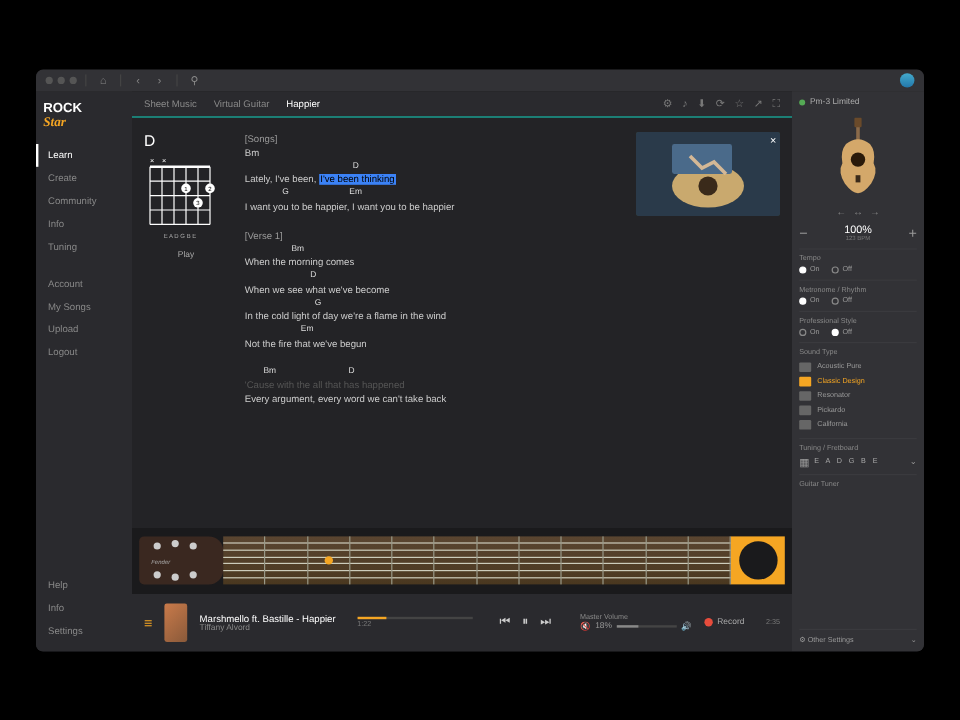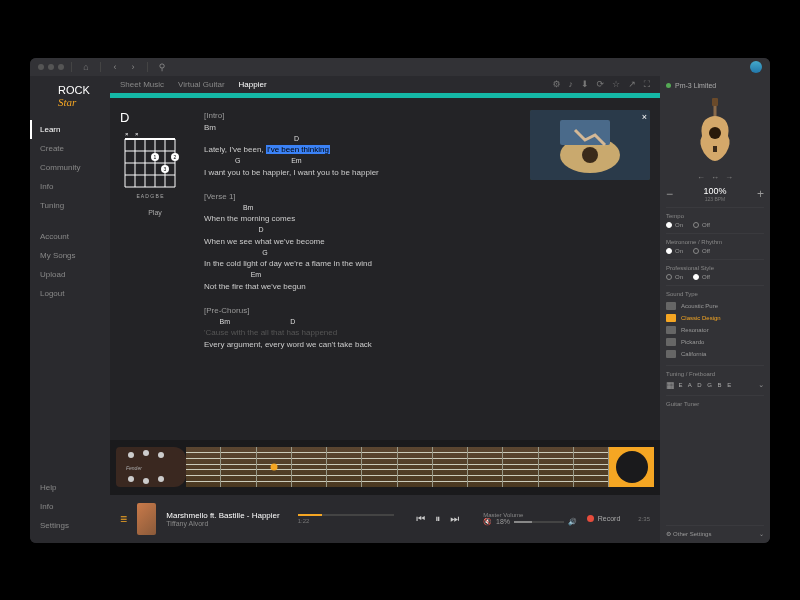--- a/index.html
+++ b/index.html
@@ -5,28 +5,28 @@
 *{margin:0;padding:0;box-sizing:border-box;font-family:-apple-system,sans-serif}
 body{background:#000;width:800px;height:600px;overflow:hidden;display:flex;align-items:center;justify-content:center}
 .window{width:740px;height:485px;background:#2a2a2e;border-radius:6px;display:flex;flex-direction:column;overflow:hidden;font-size:8px;color:#999}
 .titlebar{height:18px;background:#323236;display:flex;align-items:center;padding:0 8px;gap:4px}
 .dots{display:flex;gap:4px}
 .dot{width:6px;height:6px;border-radius:50%;background:#555}
 .tb-icon{width:14px;height:14px;display:flex;align-items:center;justify-content:center;color:#888;font-size:9px}
 .tb-sep{width:1px;height:10px;background:#444;margin:0 3px}
 .body{flex:1;display:flex;overflow:hidden}
 .sidebar{width:80px;background:#2a2a2e;padding:8px 0;display:flex;flex-direction:column}
-.logo{padding:0 28px 12px;font-weight:normal;font-size:11px;color:#fff}
+.logo{padding:0 6px 12px;font-weight:bold;font-size:11px;color:#fff}
 .logo .star{color:#f5a623;font-style:italic;font-family:cursive}
 .nav-item{padding:5px 10px;font-size:8px;color:#888;cursor:pointer}
 .nav-item.active{color:#fff;border-left:2px solid #fff;padding-left:8px}
 .nav-spacer{height:12px}
 .nav-bottom{margin-top:auto}
 .main{flex:1;display:flex;flex-direction:column;overflow:hidden;background:#232326}
-.tabs{height:22px;display:flex;align-items:center;padding:0 10px;gap:14px;background:#2a2a2e;border-bottom:5px solid #14b8a6}
+.tabs{height:22px;display:flex;align-items:center;padding:0 10px;gap:14px;background:#2a2a2e;border-bottom:1px solid #14b8a6}
 .tab{font-size:8px;color:#888;cursor:pointer}
 .tab.active{color:#fff}
 .tabs-right{margin-left:auto;display:flex;gap:8px;color:#777;font-size:9px}
 .content{flex:1;display:flex;padding:12px 10px 0;gap:14px;overflow:hidden;position:relative}
 .chord-box{width:70px}
 .chord-name{color:#fff;font-size:13px;font-weight:500;margin-bottom:6px}
 .chord-diagram{width:60px;height:70px;position:relative}
 .chord-play{text-align:center;font-size:7px;color:#aaa;margin-top:6px}
 .lyrics{flex:1;font-size:8px;line-height:1.5;color:#ccc;font-family:monospace}
 .lyrics .section{color:#999}
@@ -163,38 +163,37 @@
             <circle cx="55" cy="26" r="4" fill="#fff"></circle>
               <text x="55" y="28" font-size="5" text-anchor="middle">2</text>
             <circle cx="45" cy="38" r="4" fill="#fff"></circle>
               <text x="45" y="40" font-size="5" text-anchor="middle">3</text>
             <text x="30" y="67" fill="#aaa" font-size="5" text-anchor="middle">E A D G B E</text>
           </svg>
           <div class="chord-play">Play</div>
         </div>
 
         <div class="lyrics">
-          <div class="section">[Intro]</div>
+          <div class="section">[Songs]</div>
           <div>Bm</div>
           <div class="chord" style="padding-left:90px">D</div>
           <div><span>Lately, I've been,</span> <span class="hl">I've been thinking</span></div>
           <div class="chord" style="white-space:pre">                G                          Em</div>
           <div>I want you to be happier, I want you to be happier</div>
           <br>
           <div class="section">[Verse 1]</div>
           <div class="chord" style="white-space:pre">                    Bm</div>
           <div>When the morning comes</div>
           <div class="chord" style="white-space:pre">                            D</div>
           <div>When we see what we've become</div>
           <div class="chord" style="white-space:pre">                              G</div>
           <div>In the cold light of day we're a flame in the wind</div>
           <div class="chord" style="white-space:pre">                        Em</div>
           <div>Not the fire that we've begun</div>
           <br>
-          <div class="section">[Pre-Chorus]</div>
           <div class="chord" style="white-space:pre">        Bm                               D</div>
           <div style="color:#555">'Cause with the all that has happened</div>
           <div>Every argument, every word we can't take back</div>
         </div>
 
         <div class="video">
           <svg width="120" height="70">
               <rect width="120" height="70" fill="#2a3a4a"></rect>
               <ellipse cx="60" cy="45" rx="30" ry="18" fill="#c9a96e"></ellipse>
               <circle cx="60" cy="45" r="8" fill="#3a2a1a"></circle>

